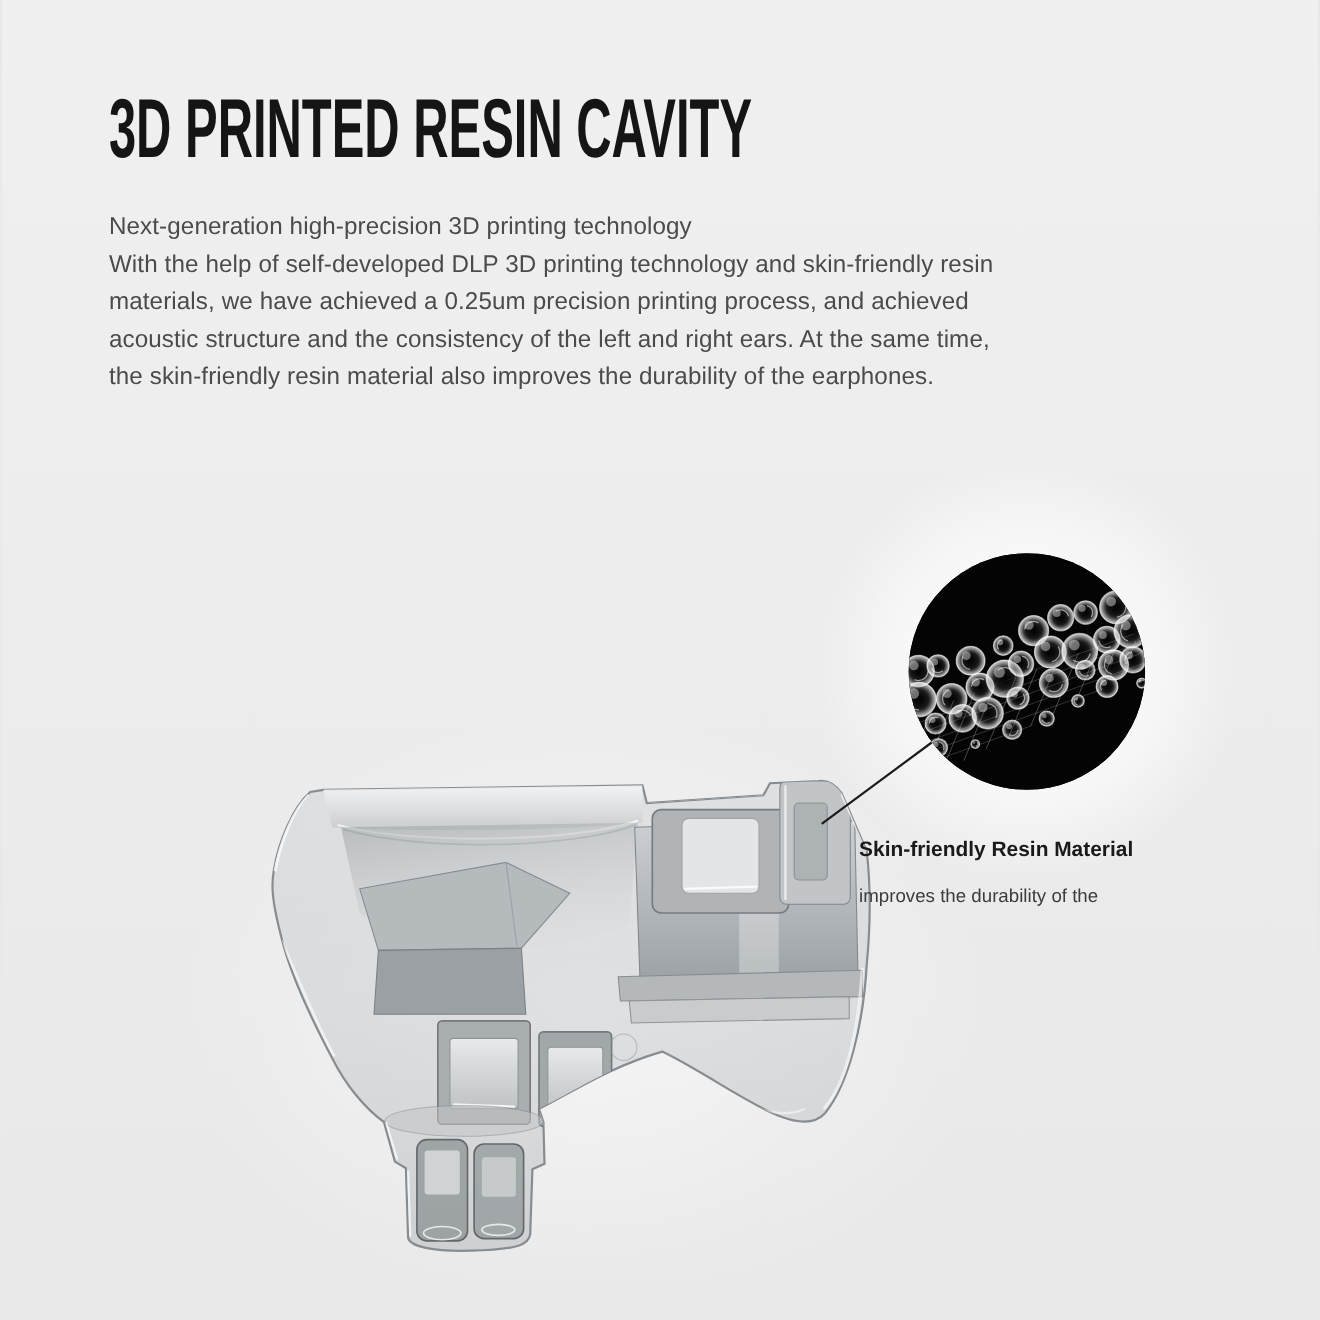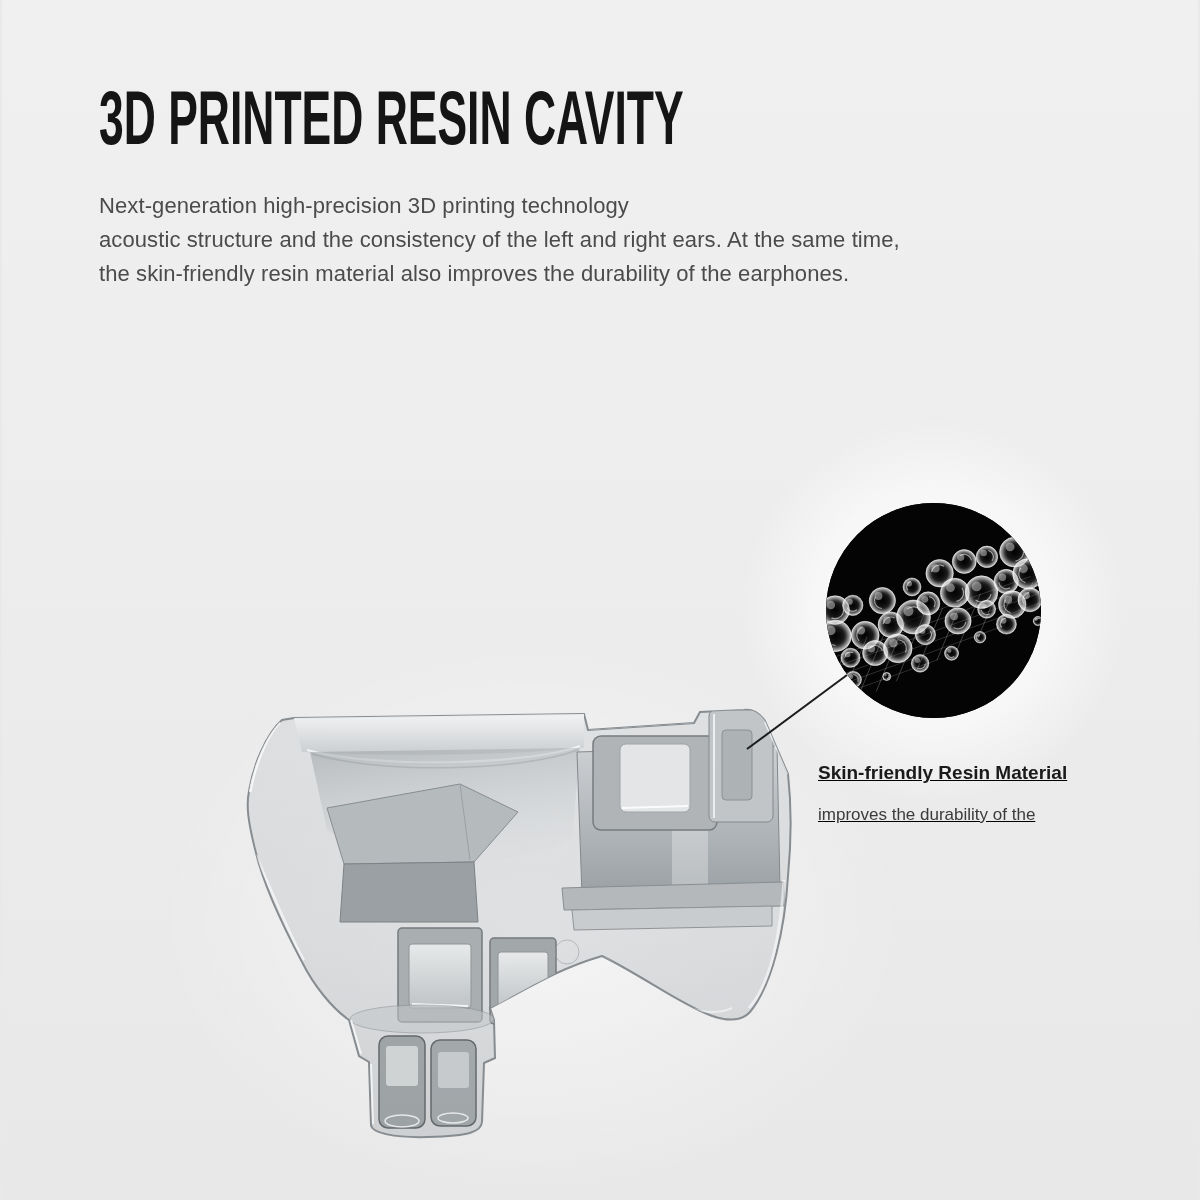--- a/index.html
+++ b/index.html
@@ -30,40 +30,42 @@
     font-size:22px;line-height:34px;color:var(--body-text,#4b4b4b);
     letter-spacing:0.1px;white-space:nowrap;
   }
   .inset{
     position:absolute;left:824px;top:503px;width:215px;height:215px;border-radius:50%;
     background:var(--inset-background,#000);overflow:hidden;
   }
   .inset svg{display:block;width:100%;height:100%;}
   .leader{position:absolute;left:741px;top:671px;width:110px;height:84px;overflow:visible;}
   .leader line{stroke:var(--leader-line,#1c1c1c);stroke-width:2;}
-  .callout{position:absolute;left:816px;top:762px;text-decoration:underline;}
+  .callout{position:absolute;left:779px;top:762px;}
   .callout-heading{
     font-size:19px;font-weight:bold;color:var(--callout-heading,#1a1a1a);
     margin:0 0 14px 0;white-space:nowrap;
   }
   .callout-body{font-size:17px;line-height:34px;color:var(--callout-body,#3b3b3b);white-space:nowrap;}
   .earphone{position:absolute;left:230px;top:690px;width:570px;height:455px;}
 </style>
 </head>
 <body>
 
 <div class="canvas">
 
   <div class="soft-glow glow-product"></div>
   <div class="soft-glow glow-inset"></div>
 
   <h1 class="page-title">3D PRINTED RESIN CAVITY</h1>
 
   <div class="intro">
     <div>Next-generation high-precision 3D printing technology</div>
+    <div>With the help of self-developed DLP 3D printing technology and skin-friendly resin</div>
+    <div>materials, we have achieved a 0.25um precision printing process, and achieved</div>
     <div>acoustic structure and the consistency of the left and right ears. At the same time,</div>
     <div>the skin-friendly resin material also improves the durability of the earphones.</div>
   </div>
 
   <svg class="earphone" viewBox="0 0 570 455">
     <defs>
       <linearGradient id="shellFill" x1="0" y1="0" x2="0" y2="1">
         <stop offset="0" stop-color="#cfd3d6" stop-opacity="0.50"></stop>
         <stop offset="0.5" stop-color="#b9bec2" stop-opacity="0.38"></stop>
         <stop offset="1" stop-color="#a6abaf" stop-opacity="0.42"></stop>

